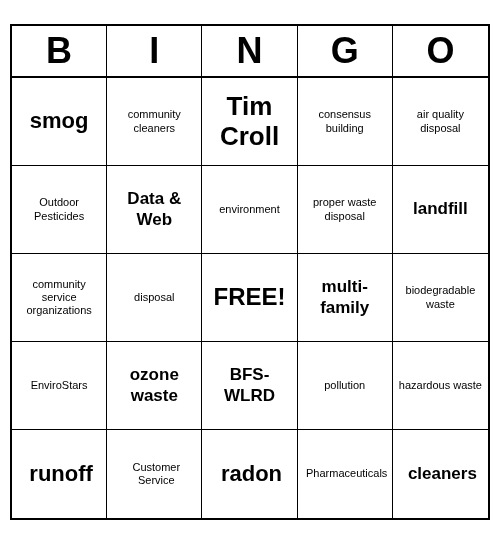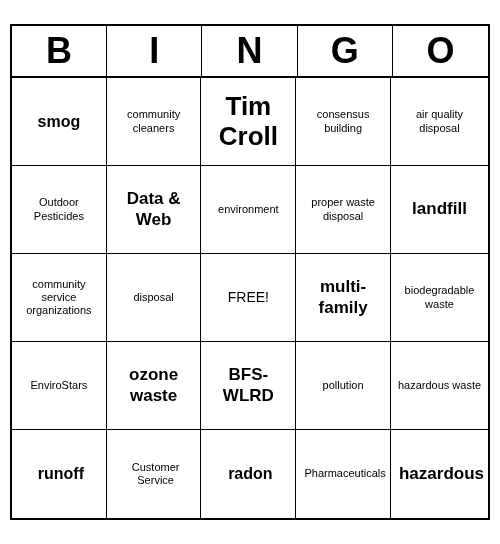--- a/index.html
+++ b/index.html
@@ -49,33 +49,33 @@
       line-height: 1.2;
     }
     .bingo-cell:nth-child(5n) {
       border-right: none;
     }
     .bingo-cell:nth-child(n+21) {
       border-bottom: none;
       padding-left: 8px;
     }
     .bingo-cell.large-text {
-      font-size: 16px;
+      font-size: 22px;
       font-weight: bold;
     }
     .bingo-cell.medium-text {
       font-size: 17px;
       font-weight: bold;
     }
     .bingo-cell.small-text {
       font-size: 11px;
     }
     .bingo-cell.free-cell {
-      font-size: 14px;
-      font-weight: normal;
+      font-size: 24px;
+      font-weight: bold;
     }
     .bingo-cell.header-name {
       font-size: 26px;
       font-weight: bold;
       line-height: 1.15;
     }
   </style>
 </head>
 <body>
 
@@ -105,15 +105,15 @@
       <div class="bingo-cell small-text">biodegradable waste</div>
       <div class="bingo-cell small-text">EnviroStars</div>
       <div class="bingo-cell medium-text">ozone waste</div>
       <div class="bingo-cell medium-text">BFS-WLRD</div>
       <div class="bingo-cell small-text">pollution</div>
       <div class="bingo-cell small-text">hazardous waste</div>
       <div class="bingo-cell large-text">runoff</div>
       <div class="bingo-cell small-text">Customer Service</div>
       <div class="bingo-cell large-text">radon</div>
       <div class="bingo-cell small-text">Pharmaceuticals</div>
-      <div class="bingo-cell medium-text">hazardous</div>
+      <div class="bingo-cell medium-text">cleaners</div>
     </div>
 </div>
 
 </body></html>

